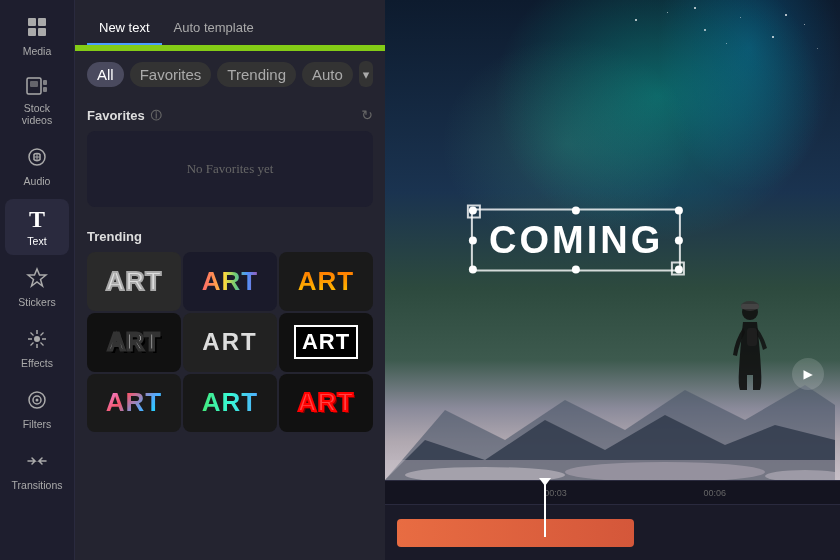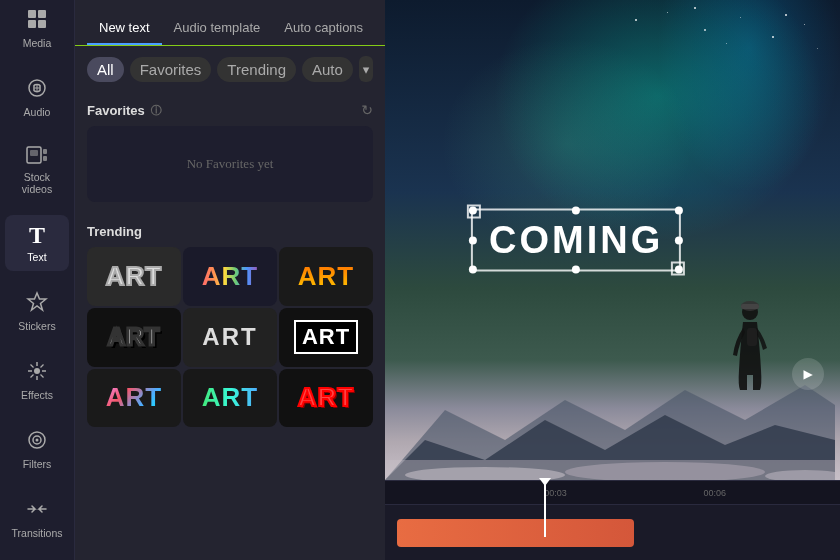--- a/index.html
+++ b/index.html
@@ -12,21 +12,22 @@
       display: flex;
     }
 
     
     .sidebar {
       width: 75px;
       background: #1e1e2e;
       display: flex;
       flex-direction: column;
       align-items: center;
-      gap: 12px;
+      padding-top: 8px;
+      gap: 4px;
       border-right: 1px solid #2a2a3e;
     }
     .sidebar-item {
       display: flex;
       flex-direction: column;
       align-items: center;
       gap: 4px;
       padding: 8px 6px;
       border-radius: 8px;
       cursor: pointer;
@@ -55,21 +56,21 @@
       display: flex;
       flex-direction: column;
       overflow: hidden;
     }
 
     
     .tabs {
       display: flex;
       padding: 12px 12px 0;
       gap: 0;
-      border-bottom: 1px solid #84cc16;
+      border-bottom: 6px solid #84cc16;
     }
     .tab {
       padding: 8px 12px;
       font-size: 13px;
       color: #aaa;
       cursor: pointer;
       border-bottom: 2px solid transparent;
       white-space: nowrap;
     }
     .tab.active {
@@ -428,39 +429,39 @@
         <rect x="2" y="2" width="8" height="8" rx="1" fill="#aaa"></rect>
         <rect x="12" y="2" width="8" height="8" rx="1" fill="#aaa"></rect>
         <rect x="2" y="12" width="8" height="8" rx="1" fill="#aaa"></rect>
         <rect x="12" y="12" width="8" height="8" rx="1" fill="#aaa"></rect>
       </svg>
     </span>
     <span class="sidebar-label">Media</span>
   </div>
   <div class="sidebar-item">
     <span class="sidebar-icon">
+      <svg width="22" height="18" viewBox="0 0 22 18" fill="none">
+        <rect x="1" y="1" width="14" height="16" rx="1.5" stroke="#aaa" stroke-width="1.5" fill="none"></rect>
+        <rect x="4" y="4" width="8" height="6" rx="1" fill="#aaa" opacity="0.5"></rect>
+        <rect x="17" y="3" width="4" height="5" rx="1" fill="#aaa" opacity="0.7"></rect>
+        <rect x="17" y="10" width="4" height="5" rx="1" fill="#aaa" opacity="0.7"></rect>
+      </svg>
+    </span>
+    <span class="sidebar-label">Stock<br>videos</span>
+  </div>
+  <div class="sidebar-item">
+    <span class="sidebar-icon">
       <svg width="22" height="22" viewBox="0 0 22 22" fill="none">
         <circle cx="11" cy="11" r="8" stroke="#aaa" stroke-width="1.5" fill="none"></circle>
         <path d="M8 8.5C9 7 13 7 14 8.5V13.5C13 15 9 15 8 13.5V8.5Z" fill="none" stroke="#aaa" stroke-width="1.5"></path>
         <line x1="11" y1="8" x2="11" y2="14" stroke="#aaa" stroke-width="1"></line>
         <line x1="8.5" y1="11" x2="13.5" y2="11" stroke="#aaa" stroke-width="1"></line>
       </svg>
     </span>
     <span class="sidebar-label">Audio</span>
-  </div>
-  <div class="sidebar-item">
-    <span class="sidebar-icon">
-      <svg width="22" height="18" viewBox="0 0 22 18" fill="none">
-        <rect x="1" y="1" width="14" height="16" rx="1.5" stroke="#aaa" stroke-width="1.5" fill="none"></rect>
-        <rect x="4" y="4" width="8" height="6" rx="1" fill="#aaa" opacity="0.5"></rect>
-        <rect x="17" y="3" width="4" height="5" rx="1" fill="#aaa" opacity="0.7"></rect>
-        <rect x="17" y="10" width="4" height="5" rx="1" fill="#aaa" opacity="0.7"></rect>
-      </svg>
-    </span>
-    <span class="sidebar-label">Stock<br>videos</span>
   </div>
   <div class="sidebar-item active">
     <span class="sidebar-icon" style="color:#fff; font-size:24px; font-weight:900; font-family:serif;">T</span>
     <span class="sidebar-label" style="color:#fff;">Text</span>
   </div>
   <div class="sidebar-item">
     <span class="sidebar-icon">
       <svg width="22" height="22" viewBox="0 0 22 22" fill="none">
         <polygon points="11,2 13.5,8 20,8 14.5,12.5 16.5,19 11,15 5.5,19 7.5,12.5 2,8 8.5,8" stroke="#aaa" stroke-width="1.5" fill="none"></polygon>
       </svg>
@@ -503,24 +504,21 @@
     <span class="sidebar-label">Transitions</span>
   </div>
 </nav>
 
 <div class="panel">
   <div class="tabs">
     <div class="tab active">
       <span>New text</span>
     </div>
     <div class="tab">
-      <span>Audio template</span>
-    </div>
-    <div class="tab">
-      <span>Auto captions</span>
+      <span>Auto template</span>
     </div>
   </div>
 
   <div class="filter-bar">
     <button class="filter-btn active">All</button>
     <button class="filter-btn">Favorites</button>
     <button class="filter-btn">Trending</button>
     <button class="filter-btn">Auto</button>
     <div class="filter-dropdown">
       <span>▾</span>

